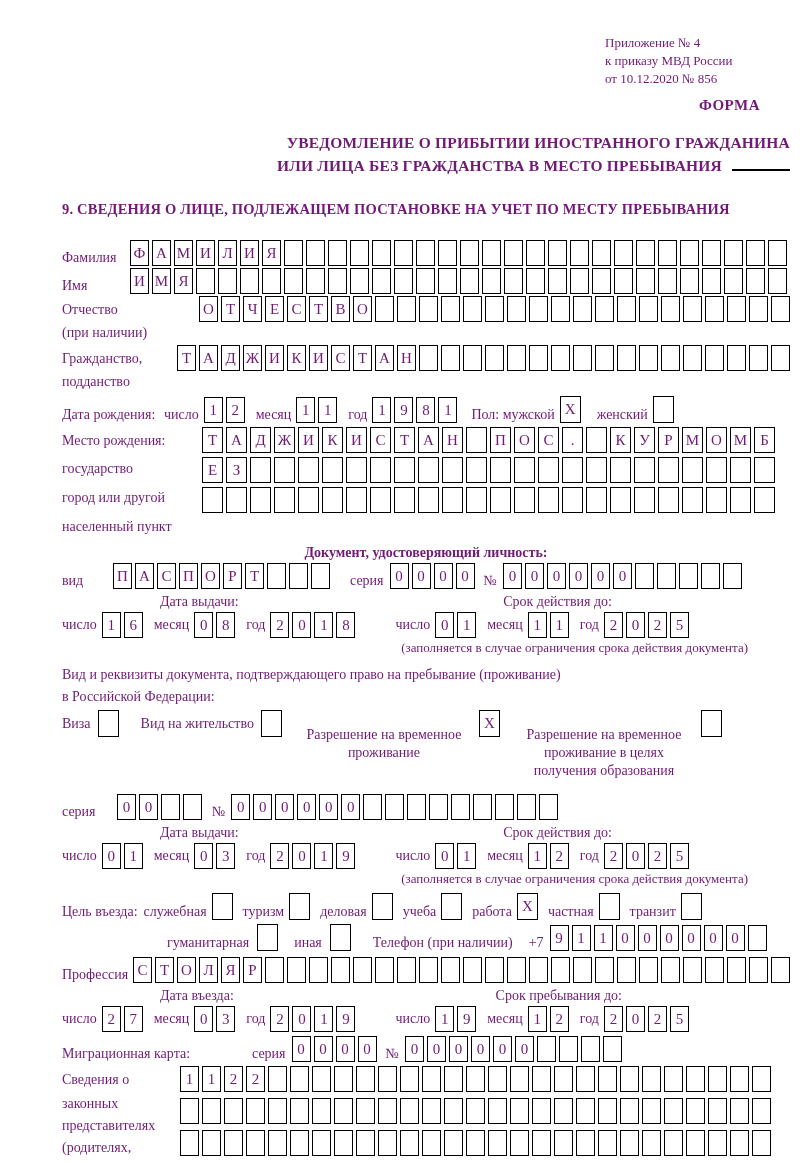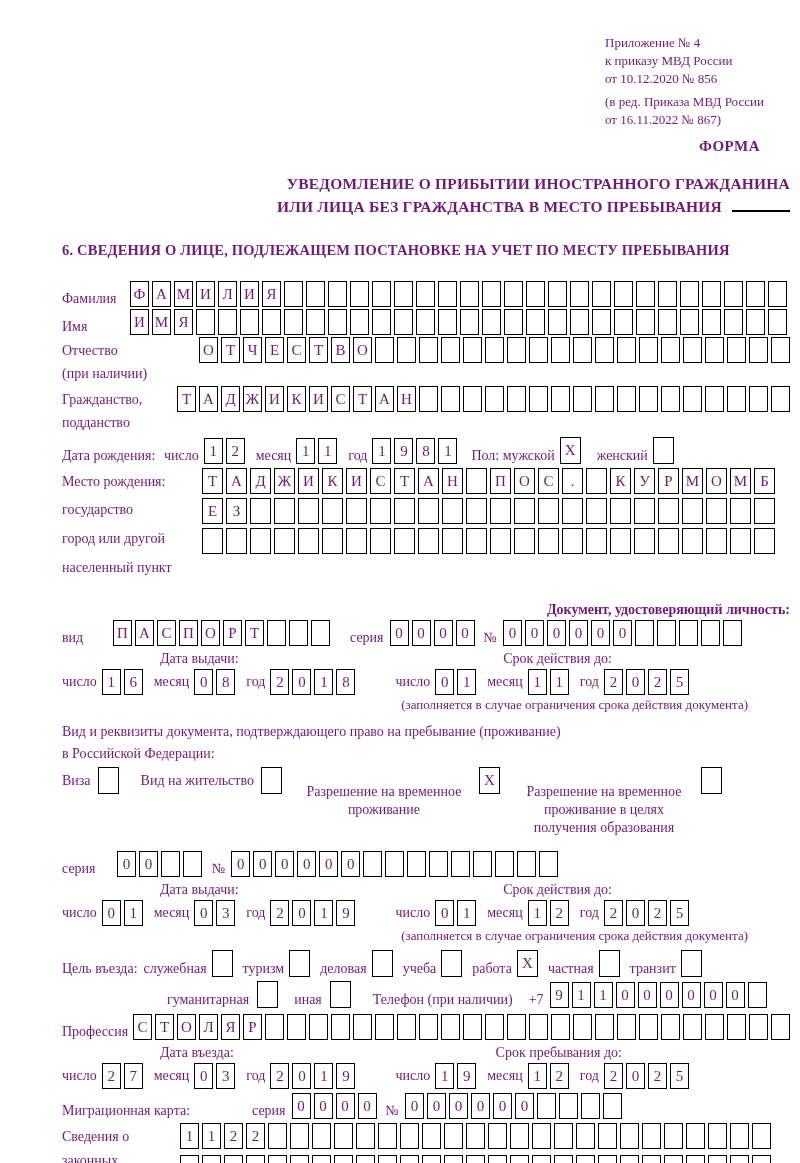--- a/index.html
+++ b/index.html
@@ -22,21 +22,21 @@
   .lbl2 .l1{line-height:27px;}
   .cells{display:flex;gap:3px;flex:none;}
   .cell{
     flex:none;width:19px;height:26px;border:1.5px solid #000;box-sizing:border-box;
     display:flex;align-items:center;justify-content:center;
     font-size:15px;line-height:1;background:#fff;
   }
   .cells.w .cell{width:21px;}
   .cellcol{display:flex;flex-direction:column;gap:4px;}
   .cb{width:21px;height:27px;font-size:15px;}
-  .doc-header{text-align:right;font-weight:bold;margin-top:20px;}
+  .doc-header{text-align:center;font-weight:bold;margin-top:4px;}
   .t{margin-right:5px;flex:none;}
   .t2{margin-left:11px;margin-right:5px;flex:none;}
   .dlabels{margin-top:5px;}
   .dl1{margin-left:98px;}
   .dl2{margin-left:auto;margin-right:178px;}
   .dl2.wide{margin-right:168px;}
   .dg{display:flex;align-items:center;}
   .g2{margin-left:40px;}
   .note{font-size:13px;text-align:right;padding-right:42px;margin-top:2px;}
   .para{margin-top:8px;line-height:22px;}
@@ -51,34 +51,30 @@
 </style>
 </head>
 <body>
 
 <div class="page">
 
   <div class="annex">
     <div>Приложение № 4</div>
     <div>к приказу МВД России</div>
     <div>от 10.12.2020 № 856</div>
-    <div class="annex-note">
-      <div>(в ред. Приказа МВД России</div>
-      <div>от 16.11.2022 № 867)</div>
-    </div>
   </div>
 
   <div class="forma">ФОРМА</div>
 
   <div class="title">
     <div>УВЕДОМЛЕНИЕ О ПРИБЫТИИ ИНОСТРАННОГО ГРАЖДАНИНА</div>
     <div><span>ИЛИ ЛИЦА БЕЗ ГРАЖДАНСТВА В МЕСТО ПРЕБЫВАНИЯ</span><span class="blank-line"></span></div>
   </div>
 
-  <div class="section">6. СВЕДЕНИЯ О ЛИЦЕ, ПОДЛЕЖАЩЕМ ПОСТАНОВКЕ НА УЧЕТ ПО МЕСТУ ПРЕБЫВАНИЯ</div>
+  <div class="section">9. СВЕДЕНИЯ О ЛИЦЕ, ПОДЛЕЖАЩЕМ ПОСТАНОВКЕ НА УЧЕТ ПО МЕСТУ ПРЕБЫВАНИЯ</div>
 
   <div class="row mt22">
     <span class="lbl" style="width:68px">Фамилия</span>
     <div class="cells">
         <span class="cell">Ф</span>
         <span class="cell">А</span>
         <span class="cell">М</span>
         <span class="cell">И</span>
         <span class="cell">Л</span>
         <span class="cell">И</span>

